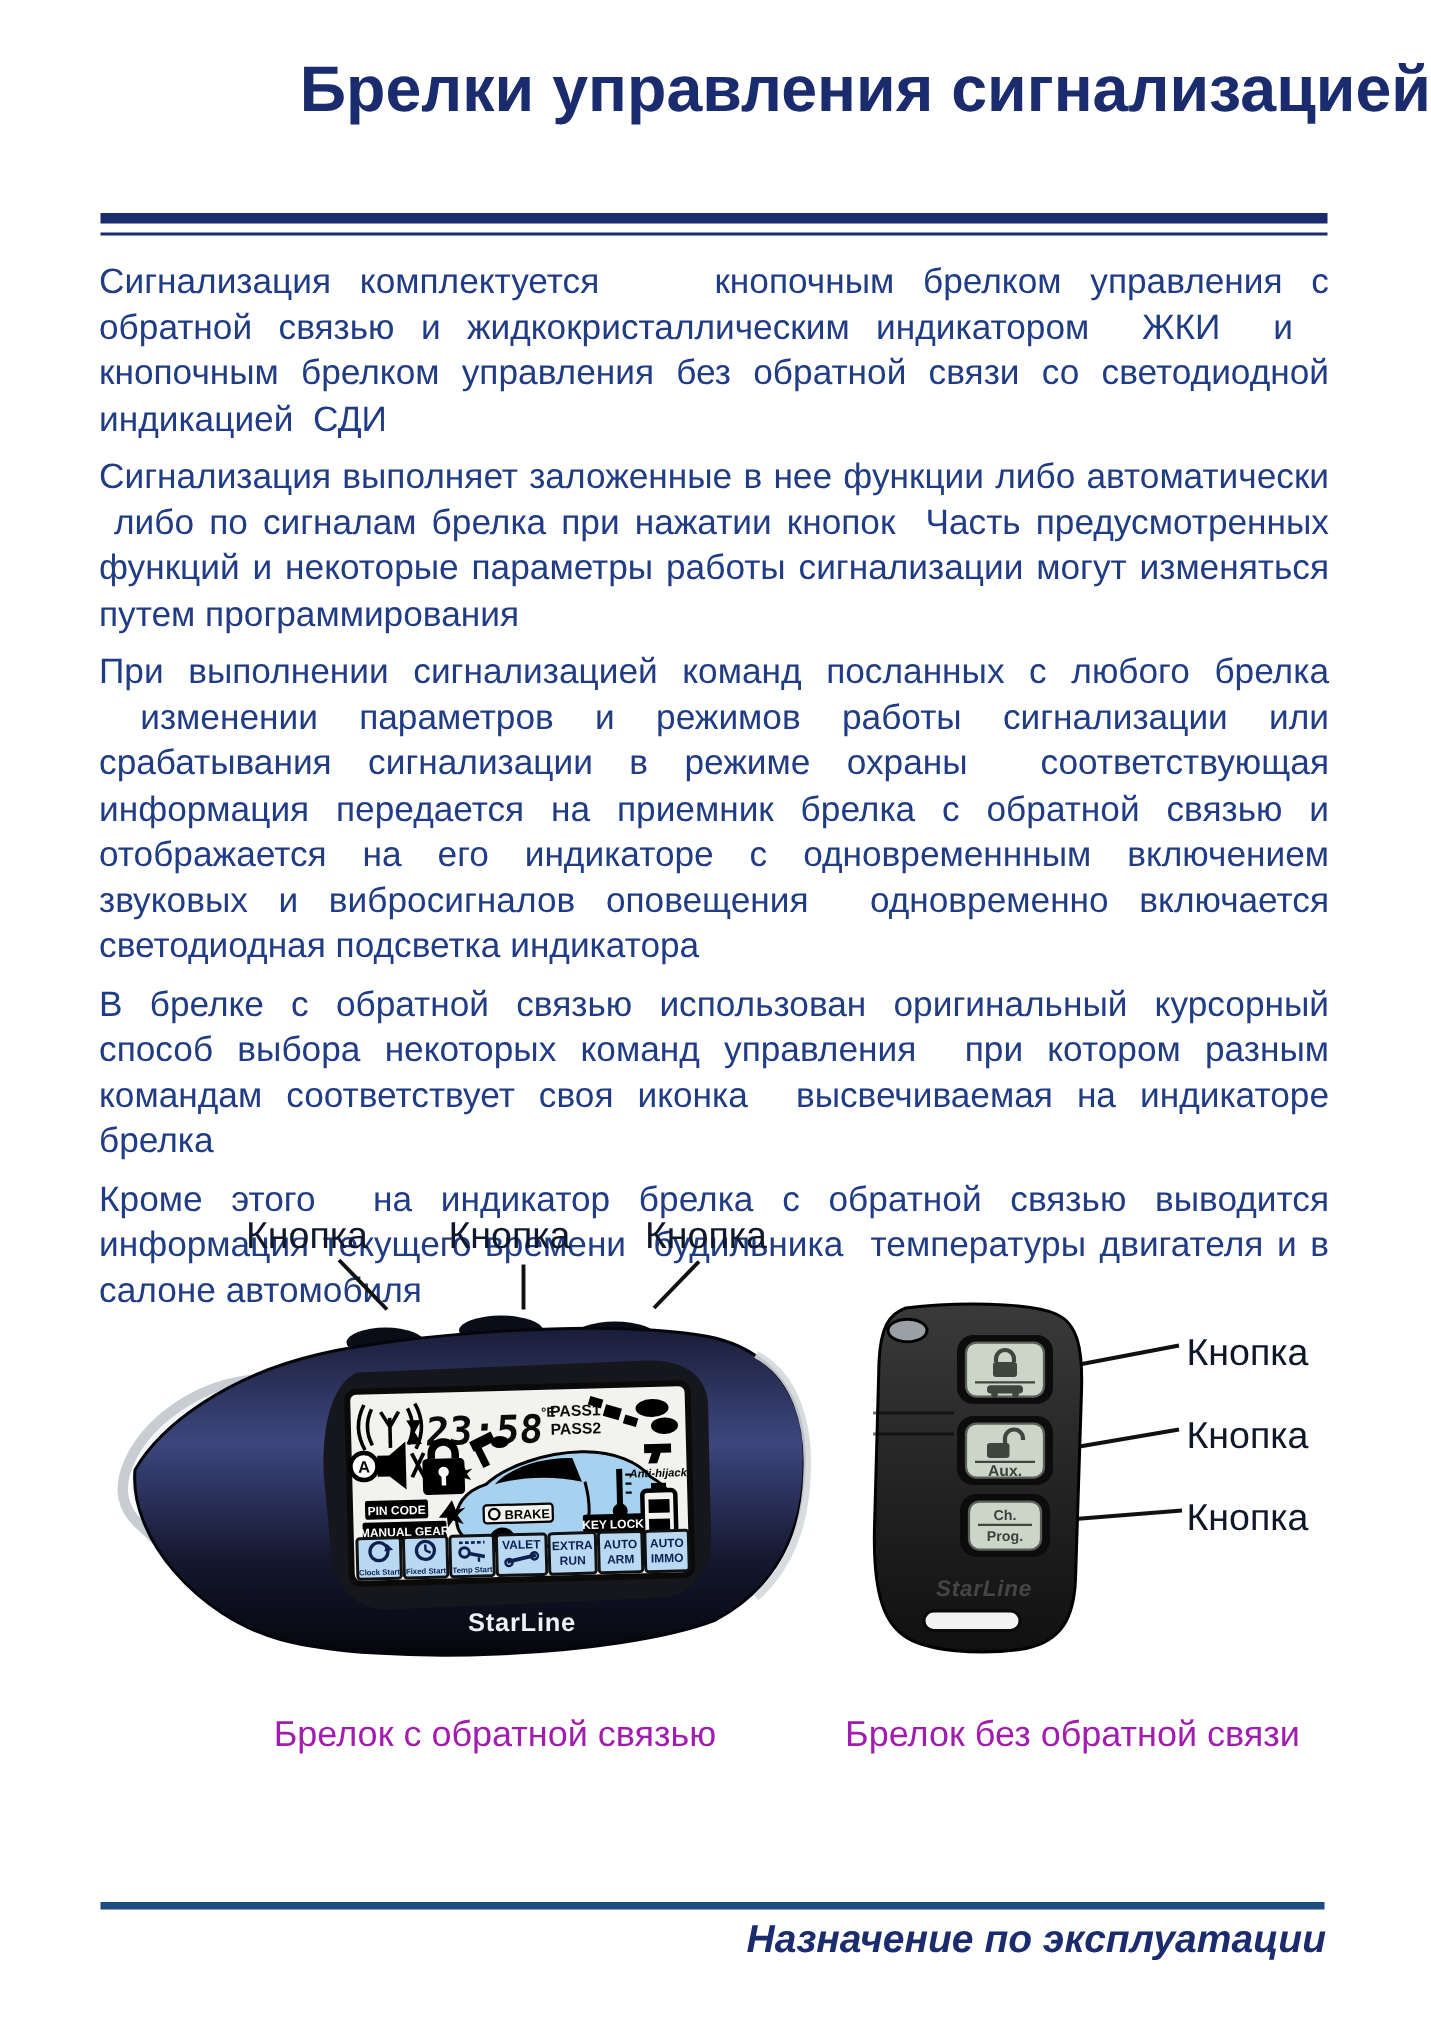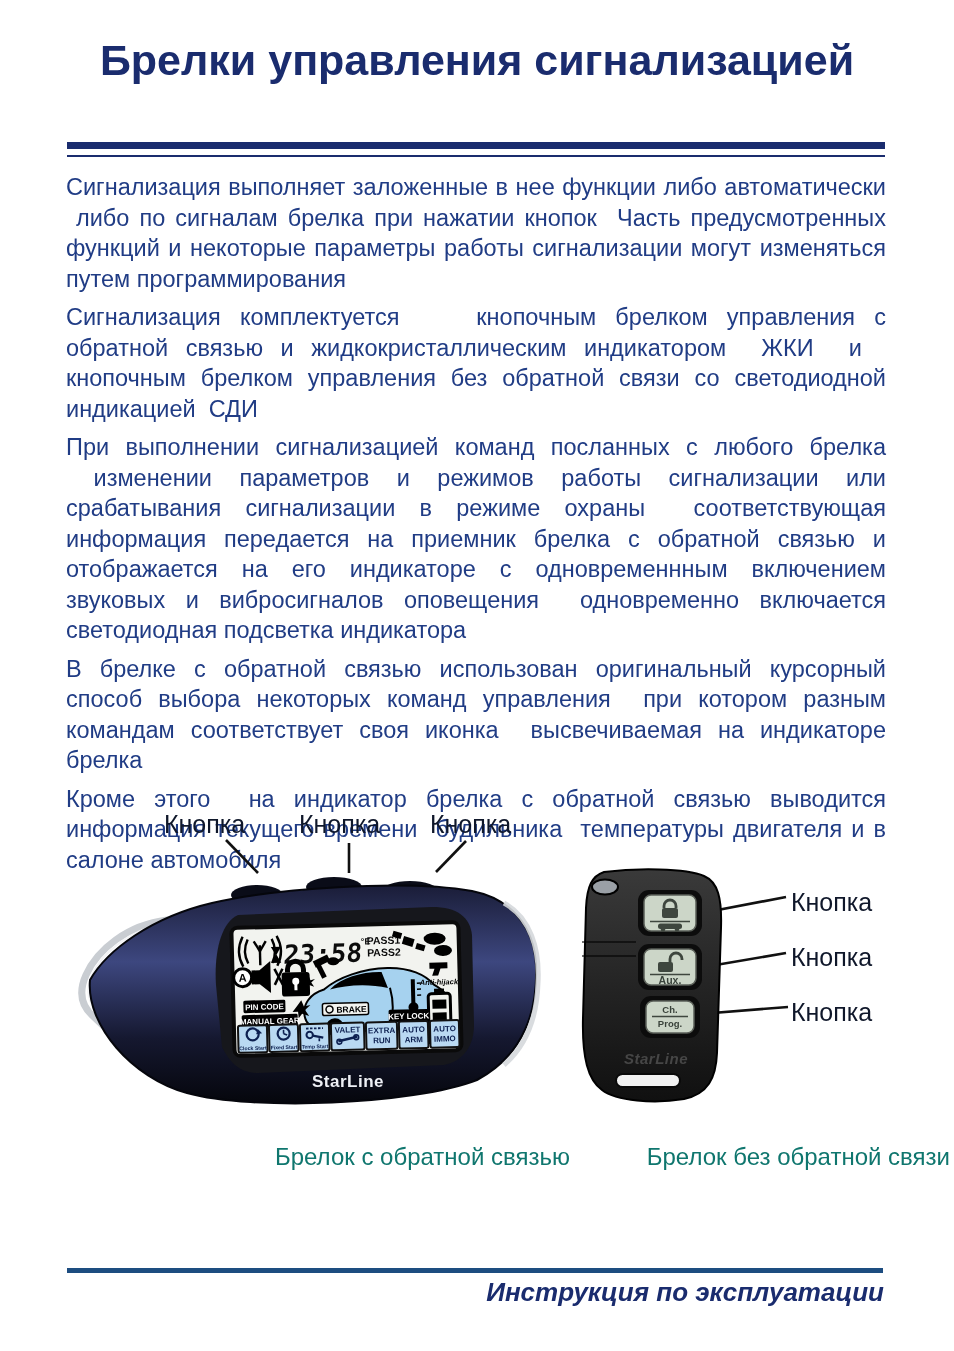--- a/index.html
+++ b/index.html
@@ -5,21 +5,21 @@
   html,body{margin:0;padding:0;background:#ffffff;}
   .page{
     position:relative;
     width:954px;height:1351px;
     background:#ffffff;
     font-family:"Liberation Sans", sans-serif;
     overflow:hidden;
   }
   .title{
     position:absolute;top:36px;left:0;width:100%;
-    text-align:center;
+    text-align:right;
     font-size:43px;font-weight:700;
     color:#1a2c6e;letter-spacing:0px;
   }
   .rule-thick{position:absolute;left:67px;top:142px;width:818px;height:7px;background:#1a2c6e;}
   .rule-thin {position:absolute;left:67px;top:155px;width:818px;height:2px;background:#1a2c6e;}
   .bodytext{
     position:absolute;left:66px;top:172px;width:820px;
     color:#203c85;
     font-size:23.5px;line-height:30.5px;
     text-align:justify;
@@ -27,43 +27,43 @@
   .bodytext p{margin:0 0 8px 0;}
   .figure{position:absolute;left:0;top:795px;width:954px;height:395px;}
   .leader-lines{position:absolute;left:0;top:0;width:954px;height:395px;pointer-events:none;}
   .btn-label{
     position:absolute;
     color:#0f172a;font-size:25px;font-weight:400;white-space:nowrap;
   }
   .fob-svg{position:absolute;}
   .caption{
     position:absolute;top:1143px;
-    color:#0f766e;font-size:24px;text-align:right;white-space:nowrap;
+    color:#a21caf;font-size:24px;text-align:center;white-space:nowrap;
   }
   .caption.left{left:90px;width:480px;}
   .caption.right{left:480px;width:470px;}
   .footer-rule{position:absolute;left:67px;top:1268px;width:816px;height:5px;background:#1d4d80;}
   .footer-text{
     position:absolute;right:70px;top:1277px;
     color:#1a2c6e;font-size:26px;font-weight:700;font-style:italic;white-space:nowrap;
   }
 </style>
 </head>
 <body>
 
 <div class="page">
 
   <div class="title">Брелки управления сигнализацией</div>
 
   <div class="rule-thick"></div>
   <div class="rule-thin"></div>
 
   <div class="bodytext">
+    <p>Сигнализация комплектуется &nbsp; &nbsp;кнопочным брелком управления с обратной связью и жидкокристаллическим индикатором &nbsp;ЖКИ&nbsp; и &nbsp; кнопочным брелком управления без обратной связи со светодиодной индикацией &nbsp;СДИ</p>
     <p>Сигнализация выполняет заложенные в нее функции либо автоматически &nbsp;либо по сигналам брелка при нажатии кнопок &nbsp;Часть предусмотренных функций и некоторые параметры работы сигнализации могут изменяться путем программирования</p>
-    <p>Сигнализация комплектуется &nbsp; &nbsp;кнопочным брелком управления с обратной связью и жидкокристаллическим индикатором &nbsp;ЖКИ&nbsp; и &nbsp; кнопочным брелком управления без обратной связи со светодиодной индикацией &nbsp;СДИ</p>
     <p>При выполнении сигнализацией команд посланных с любого брелка &nbsp;изменении параметров и режимов работы сигнализации или срабатывания сигнализации в режиме охраны &nbsp;соответствующая информация передается на приемник брелка с обратной связью и отображается на его индикаторе с одновременнным включением звуковых и вибросигналов оповещения &nbsp;одновременно включается светодиодная подсветка индикатора</p>
     <p>В брелке с обратной связью использован оригинальный курсорный способ выбора некоторых команд управления &nbsp;при котором разным командам соответствует своя иконка &nbsp;высвечиваемая на индикаторе брелка</p>
     <p>Кроме этого &nbsp;на индикатор брелка с обратной связью выводится информация текущего времени &nbsp;будильника &nbsp;температуры двигателя и в салоне автомобиля</p>
   </div>
 
   <div class="figure">
 
     <div class="btn-label" style="left:164px;top:15px;">Кнопка</div>
     <div class="btn-label" style="left:299px;top:15px;">Кнопка</div>
     <div class="btn-label" style="left:430px;top:15px;">Кнопка</div>
@@ -298,15 +298,15 @@
       <text x="80" y="196" font-size="15" font-weight="700" font-style="italic" fill="#464646" text-anchor="middle" letter-spacing="0.5">StarLine</text>
 
       <rect x="40" y="206" width="64" height="13" rx="6.5" fill="#f2f2f2" stroke="#0a0a0a" stroke-width="2"></rect>
     </svg>
   </div>
 
   <div class="caption left">Брелок с обратной связью</div>
   <div class="caption right">Брелок без обратной связи</div>
 
   <div class="footer-rule"></div>
-  <div class="footer-text">Инструкция по эксплуатации</div>
+  <div class="footer-text">Назначение по эксплуатации</div>
 
 </div>
 
 </body></html>

